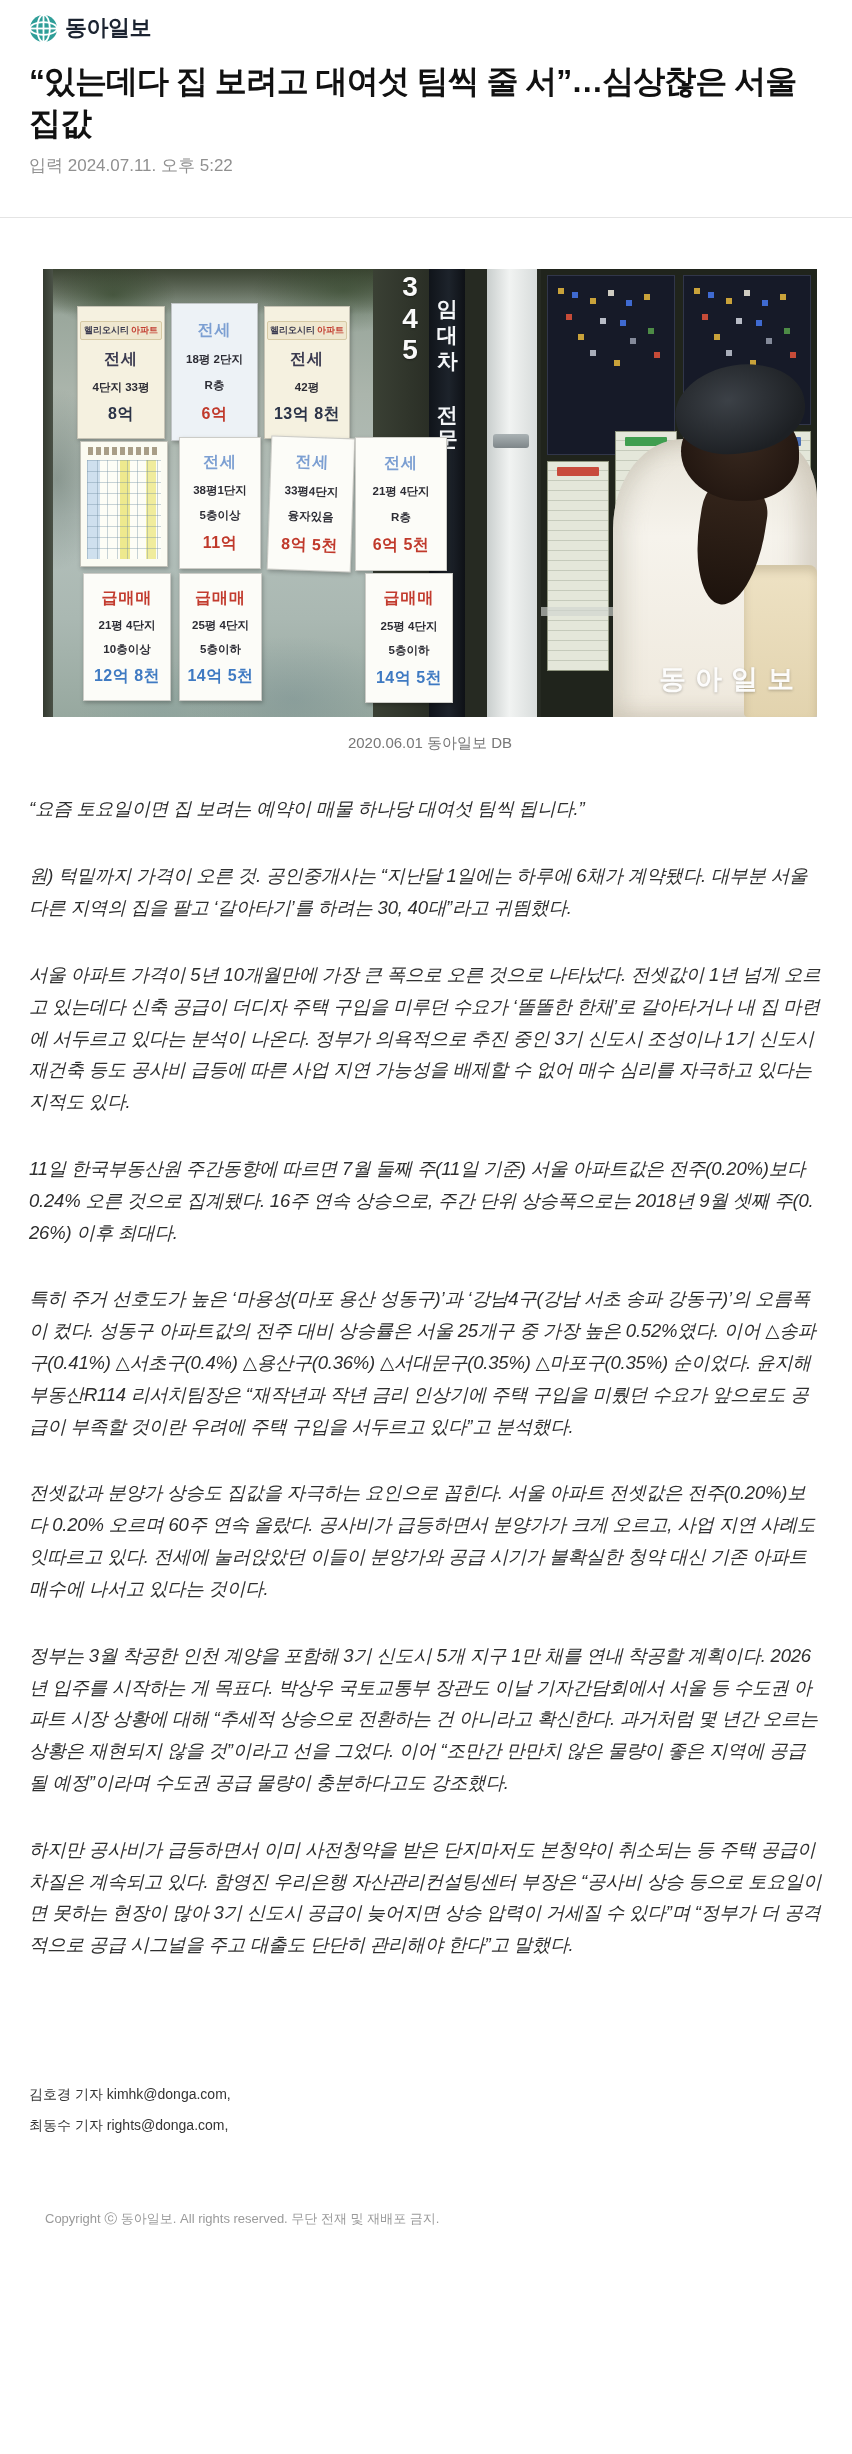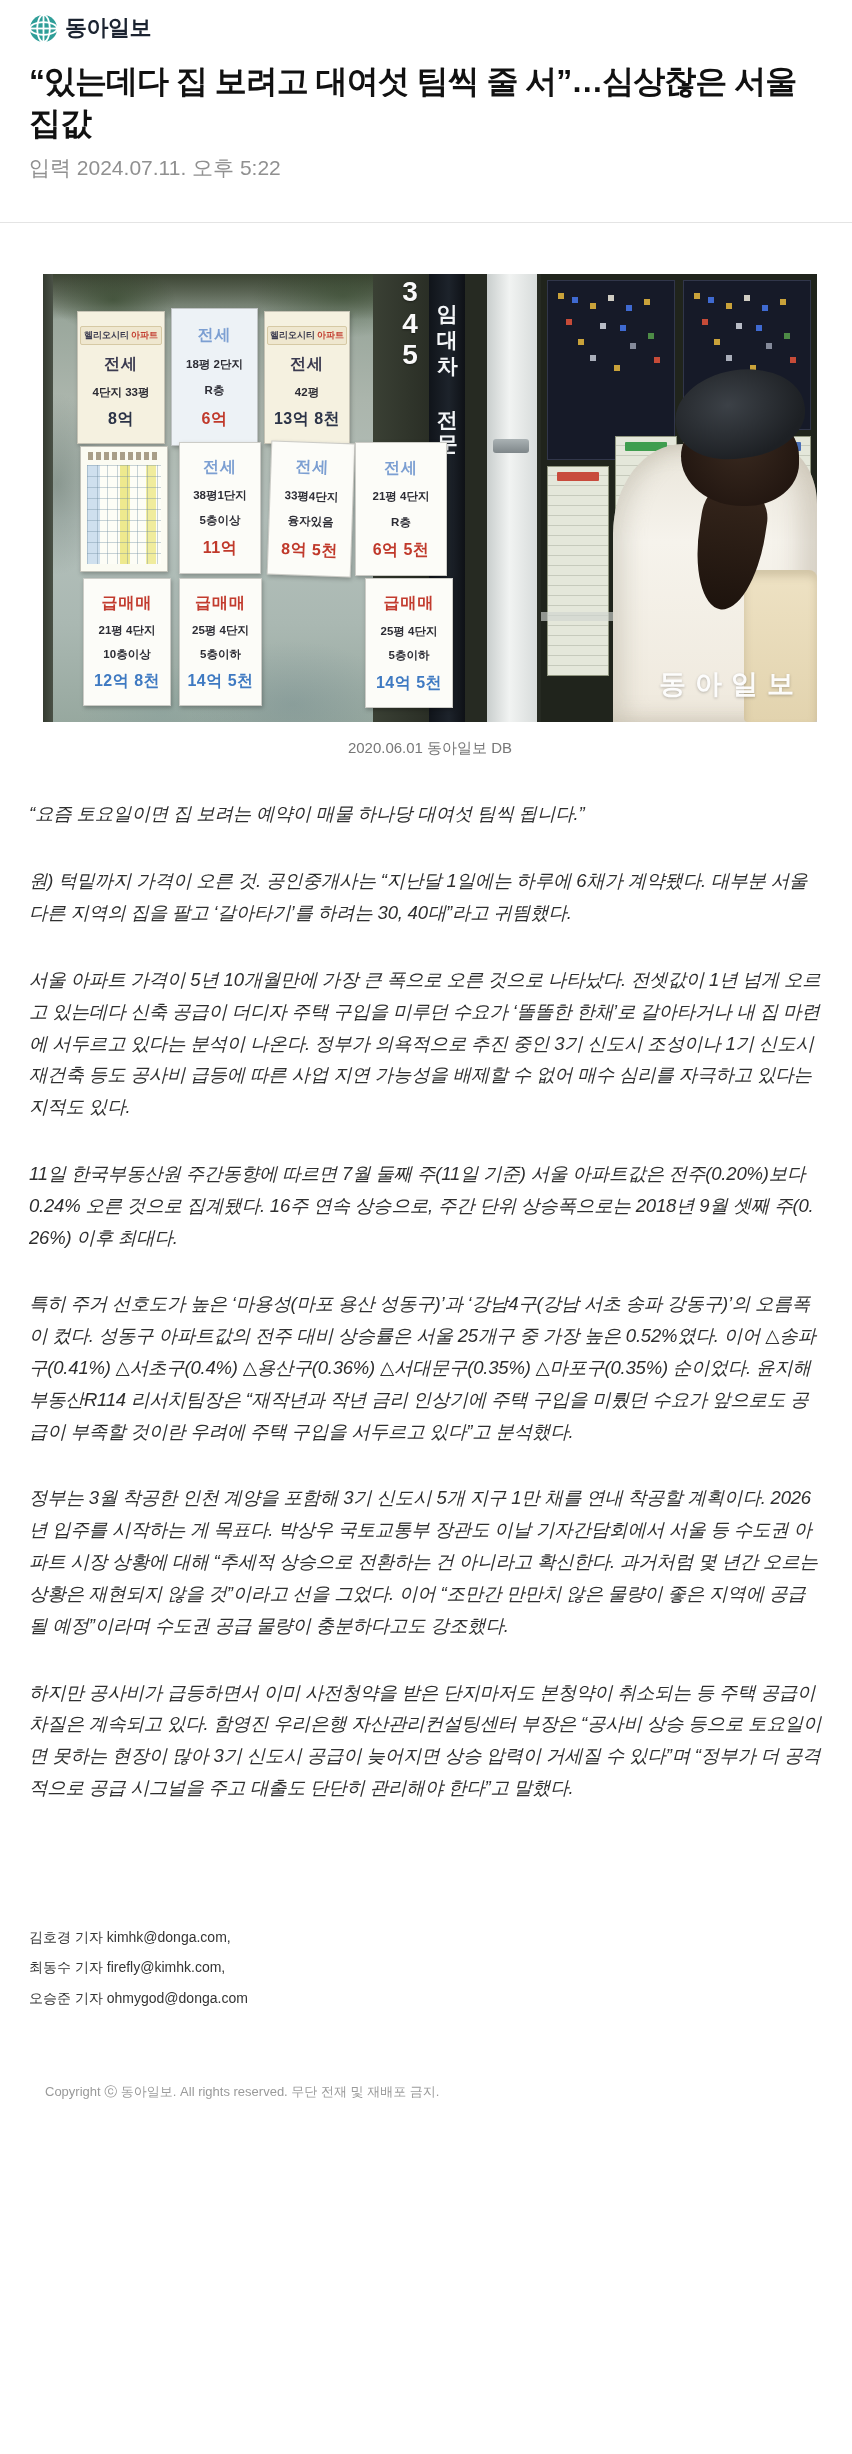--- a/index.html
+++ b/index.html
@@ -14,21 +14,21 @@
   
   .logo-row { display:flex; align-items:center; gap:7px; height:32px; cursor:pointer; }
   .logo-icon { width:29px; height:29px; display:block; }
   .logo-text { font-size:22px; font-weight:bold; color:#1b2330; letter-spacing:-0.5px; }
 
   
   h1.headline {
     margin-top:16px; font-size:32px; line-height:1.32; font-weight:bold;
     color:#111; letter-spacing:-1px; word-break:keep-all;
   }
-  .pub-date { margin-top:10px; font-size:21px; color:#909090; }
+  .pub-date { margin-top:10px; font-size:17px; color:#909090; }
 
   .top-divider { border:none; border-top:1px solid #e4e4e4; margin-top:40px; }
 
   
   .photo-wrap { margin:51px 0 0 14px; width:774px; }
   .photo {
     position:relative; width:774px; height:448px; overflow:hidden;
     background:linear-gradient(180deg,#75816b 0%,#9aa79c 10%,#abb5ac 28%,#b4c0bb 55%,#aab8b2 78%,#97a89f 100%);
   }
   .ph-reflect { position:absolute; inset:0; z-index:1; pointer-events:none;
@@ -294,35 +294,32 @@
     </div>
     <div class="caption">2020.06.01 동아일보 DB</div>
   </div>
 
   <div class="article">
     <p>“요즘 토요일이면 집 보려는 예약이 매물 하나당 대여섯 팀씩 됩니다.”</p>
     <p>원) 턱밑까지 가격이 오른 것. 공인중개사는 “지난달 1일에는 하루에 6채가 계약됐다. 대부분 서울 다른 지역의 집을 팔고 ‘갈아타기’를 하려는 30, 40대”라고 귀띔했다.</p>
     <p>서울 아파트 가격이 5년 10개월만에 가장 큰 폭으로 오른 것으로 나타났다. 전셋값이 1년 넘게 오르고 있는데다 신축 공급이 더디자 주택 구입을 미루던 수요가 ‘똘똘한 한채’로 갈아타거나 내 집 마련에 서두르고 있다는 분석이 나온다. 정부가 의욕적으로 추진 중인 3기 신도시 조성이나 1기 신도시 재건축 등도 공사비 급등에 따른 사업 지연 가능성을 배제할 수 없어 매수 심리를 자극하고 있다는 지적도 있다.</p>
     <p>11일 한국부동산원 주간동향에 따르면 7월 둘째 주(11일 기준) 서울 아파트값은 전주(0.20%)보다 0.24% 오른 것으로 집계됐다. 16주 연속 상승으로, 주간 단위 상승폭으로는 2018년 9월 셋째 주(0.26%) 이후 최대다.</p>
     <p>특히 주거 선호도가 높은 ‘마용성(마포 용산 성동구)’과 ‘강남4구(강남 서초 송파 강동구)’의 오름폭이 컸다. 성동구 아파트값의 전주 대비 상승률은 서울 25개구 중 가장 높은 0.52%였다. 이어 △송파구(0.41%) △서초구(0.4%) △용산구(0.36%) △서대문구(0.35%) △마포구(0.35%) 순이었다. 윤지해 부동산R114 리서치팀장은 “재작년과 작년 금리 인상기에 주택 구입을 미뤘던 수요가 앞으로도 공급이 부족할 것이란 우려에 주택 구입을 서두르고 있다”고 분석했다.</p>
+    <p>전셋값과 분양가 상승도 집값을 자극하는 요인으로 꼽힌다. 서울 아파트 전셋값은 전주(0.20%)보다 0.20% 오르며 60주 연속 올랐다. 공사비가 급등하면서 분양가가 크게 오르고, 사업 지연 사례도 잇따르고 있다. 전세에 눌러앉았던 이들이 분양가와 공급 시기가 불확실한 청약 대신 기존 아파트 매수에 나서고 있다는 것이다.</p>
     <p>정부는 3월 착공한 인천 계양을 포함해 3기 신도시 5개 지구 1만 채를 연내 착공할 계획이다. 2026년 입주를 시작하는 게 목표다. 박상우 국토교통부 장관도 이날 기자간담회에서 서울 등 수도권 아파트 시장 상황에 대해 “추세적 상승으로 전환하는 건 아니라고 확신한다. 과거처럼 몇 년간 오르는 상황은 재현되지 않을 것”이라고 선을 그었다. 이어 “조만간 만만치 않은 물량이 좋은 지역에 공급될 예정”이라며 수도권 공급 물량이 충분하다고도 강조했다.</p>
     <p>하지만 공사비가 급등하면서 이미 사전청약을 받은 단지마저도 본청약이 취소되는 등 주택 공급이 차질은 계속되고 있다. 함영진 우리은행 자산관리컨설팅센터 부장은 “공사비 상승 등으로 토요일이면 못하는 현장이 많아 3기 신도시 공급이 늦어지면 상승 압력이 거세질 수 있다”며 “정부가 더 공격적으로 공급 시그널을 주고 대출도 단단히 관리해야 한다”고 말했다.</p>
   </div>
 
   <div class="bylines">
     <div class="byline">
       <span>김호경 기자</span>
       <span class="email">kimhk@donga.com,</span>
     </div>
     <div class="byline">
       <span>최동수 기자</span>
-      <span class="email">firefly@kimhk.com,</span>
-    </div>
-    <div class="byline">
-      <span>오승준 기자</span>
-      <span class="email">ohmygod@donga.com</span>
+      <span class="email">rights@donga.com,</span>
     </div>
   </div>
 
   <div class="footer">
     <div class="copyright">Copyright ⓒ 동아일보. All rights reserved. 무단 전재 및 재배포 금지.</div>
   </div>
 </div>
 
 </body></html>

